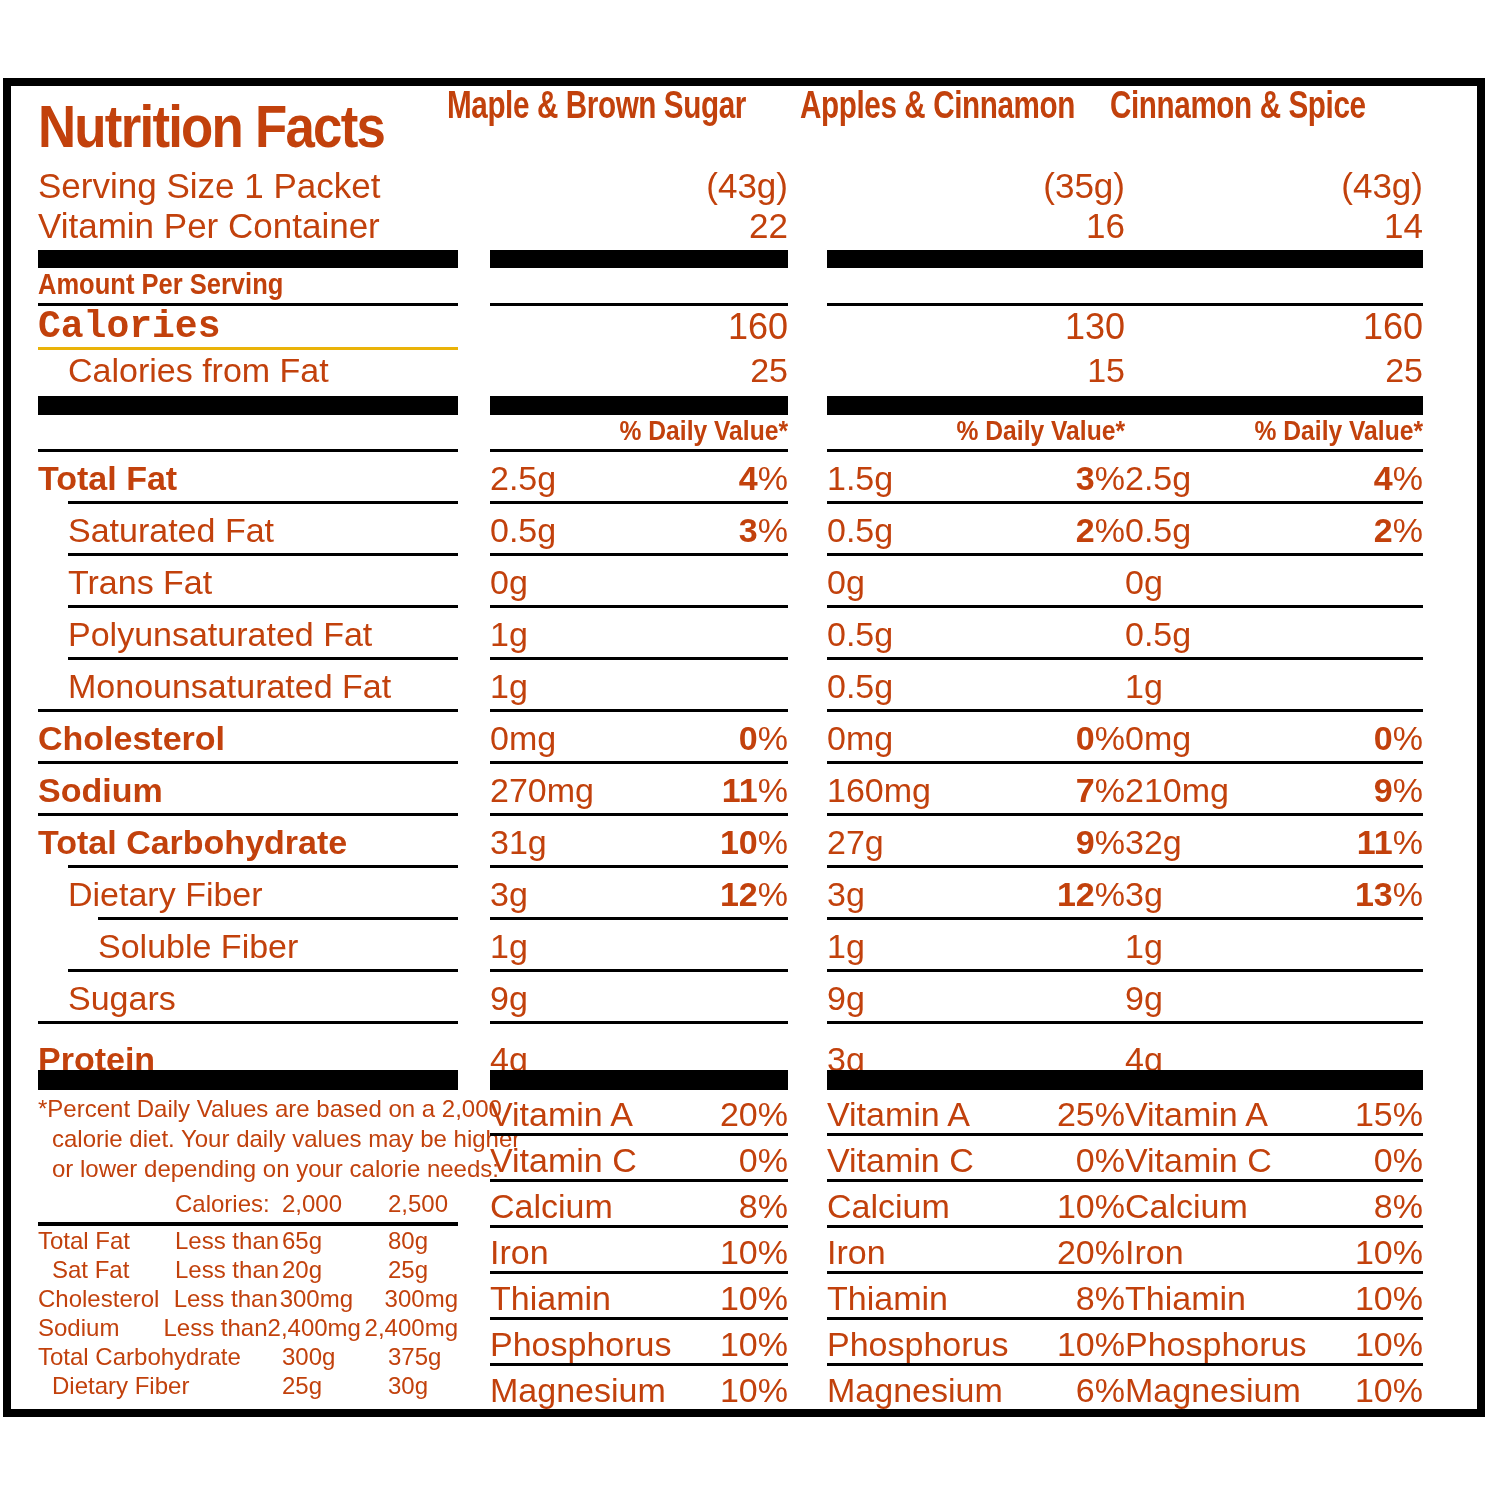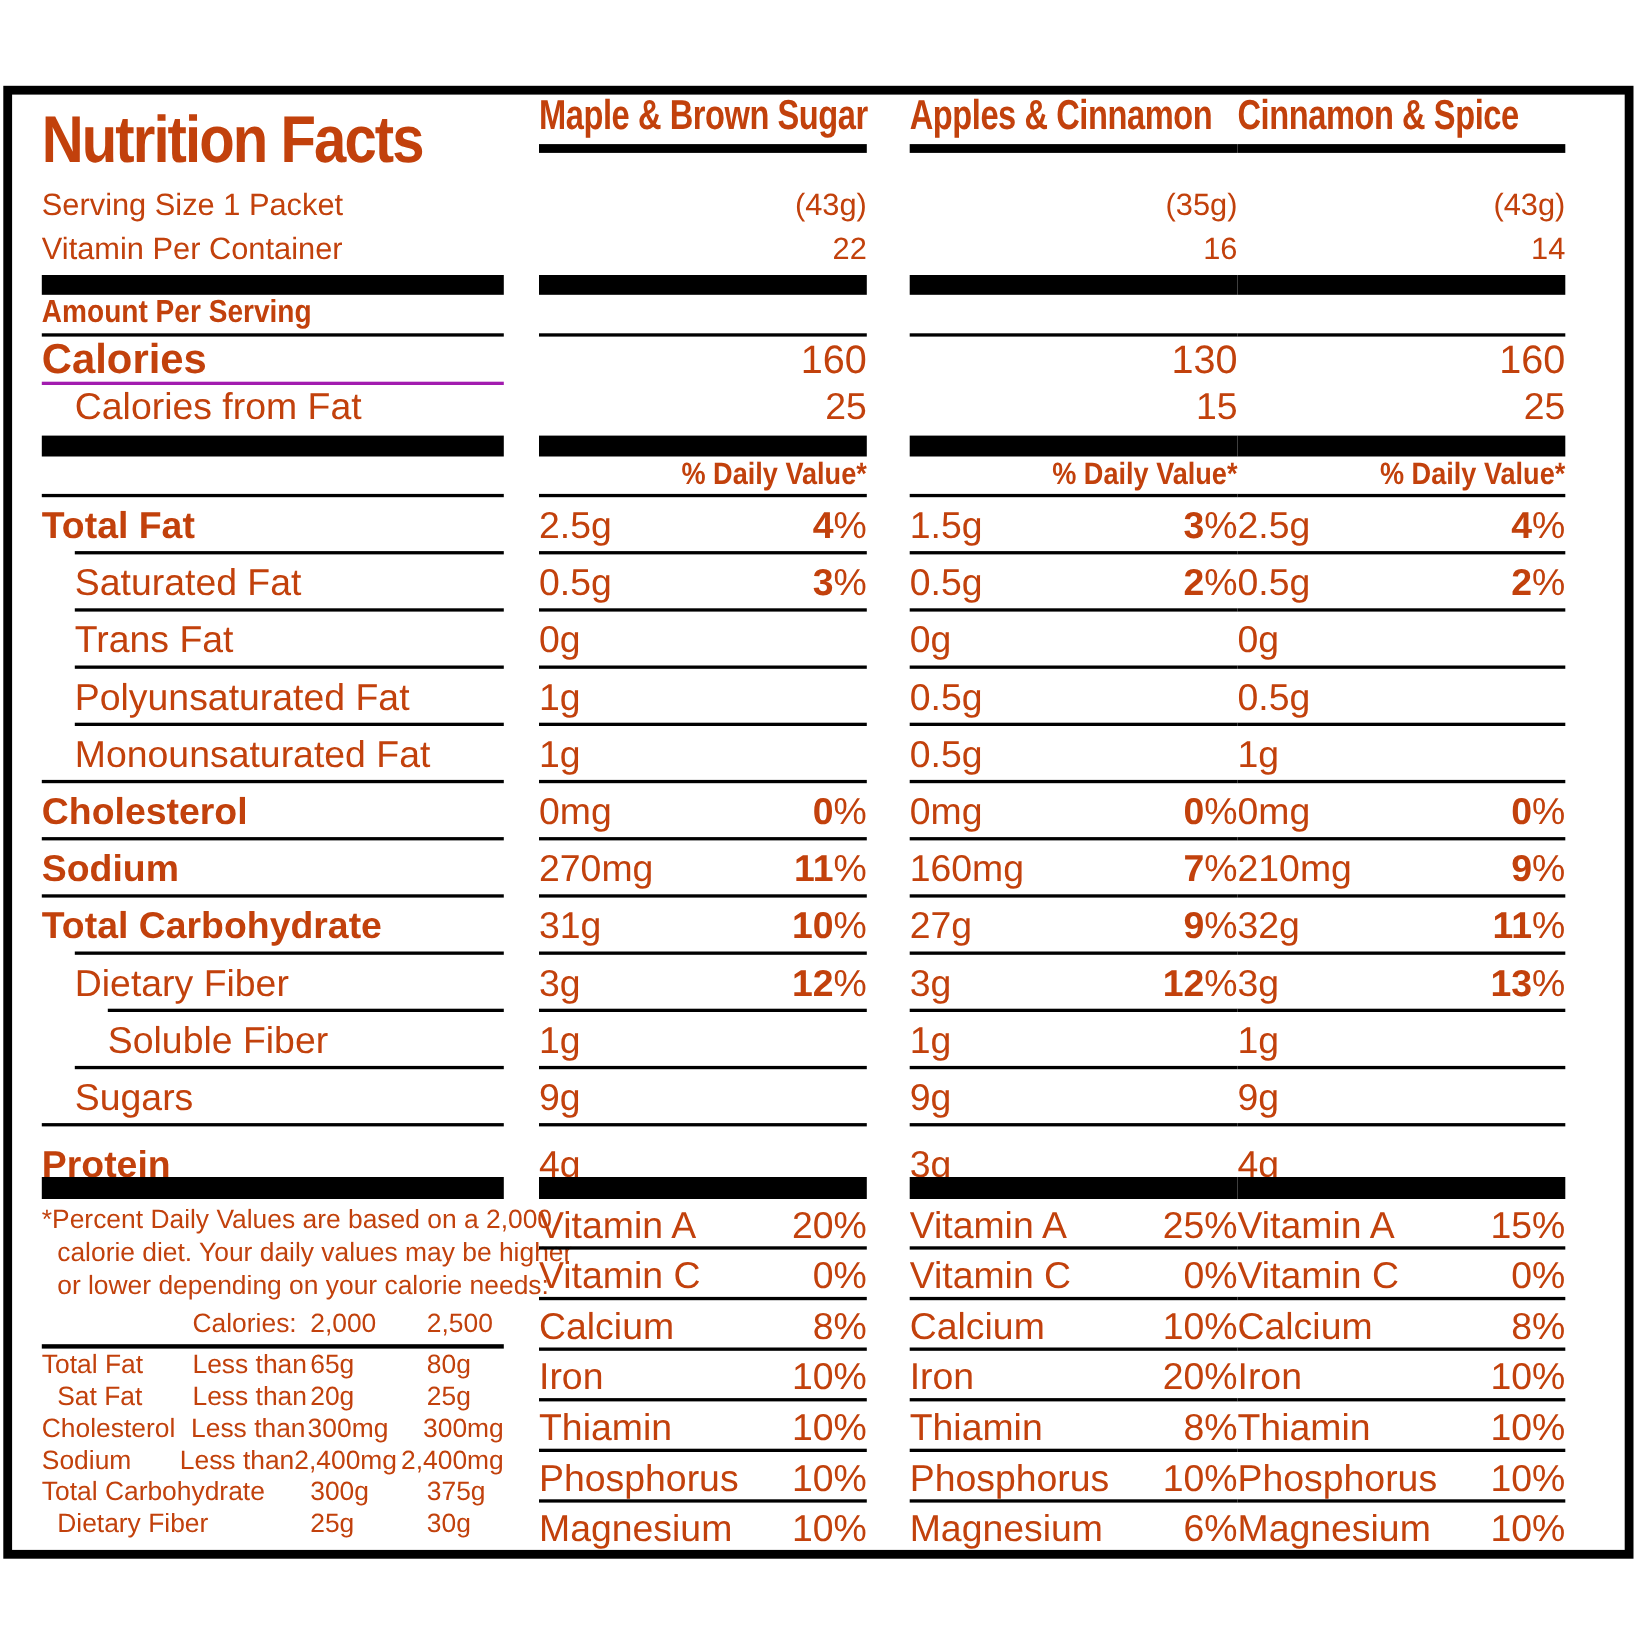--- a/index.html
+++ b/index.html
@@ -18,49 +18,49 @@
   .c1 { width:298px; margin-left:32px; }
   .c2 { width:298px; margin-left:39px; }
   .c3 { width:298px; }
 
   
   .r-head { height:80px; }
   .title {
     font-size:60px; font-weight:bold; letter-spacing:-2px; line-height:70px;
     margin-top:6px; white-space:nowrap; transform:scaleX(0.88); transform-origin:left top;
   }
-  .flavcell { display:flex; flex-direction:column; justify-content:flex-start; }
+  .flavcell { display:flex; flex-direction:row; justify-content:center; }
   .flavname {
     font-size:38px; font-weight:bold; letter-spacing:-0.5px; white-space:nowrap;
     transform:scaleX(0.78); transform-origin:left bottom; margin-bottom:7px; line-height:38px;
   }
   .flavbar { height:8px; background:#000; }
 
   
-  .r-serv { height:40px; font-size:28px; line-height:40px; }
+  .r-serv { height:40px; font-size:35px; line-height:40px; }
   .valr { text-align:right; }
 
   
   .r-bar { margin-top:4px; }
   .bar18 { height:18px; background:#000; }
   .bar19 { height:19px; background:#000; }
   .bar20 { height:20px; background:#000; }
   .r-bar2 { margin-top:3px; }
 
   
   .r-aps { height:38px; }
   .r-aps .c { border-bottom:3px solid #000; }
   .aps {
     font-size:29px; font-weight:bold; white-space:nowrap; line-height:33px;
     transform:scaleX(0.88); transform-origin:left bottom;
   }
 
   
   .r-cal { height:44px; font-size:36px; line-height:42px; }
-  .r-cal .c0 { border-bottom:3px solid #a21caf; }
+  .r-cal .c0 { border-bottom:3px solid #eab308;font-family:Liberation Mono, monospace; }
   .callbl { font-weight:bold; font-size:38px; }
   .r-cff { height:43px; font-size:34px; line-height:40px; }
   .cfflbl { padding-left:30px; }
 
   
   .r-dv { height:37px; }
   .r-dv .c { border-bottom:3px solid #000; }
   .dvhdr {
     font-size:28px; font-weight:bold; white-space:nowrap; line-height:32px;
     text-align:right; transform:scaleX(0.88); transform-origin:right bottom;

